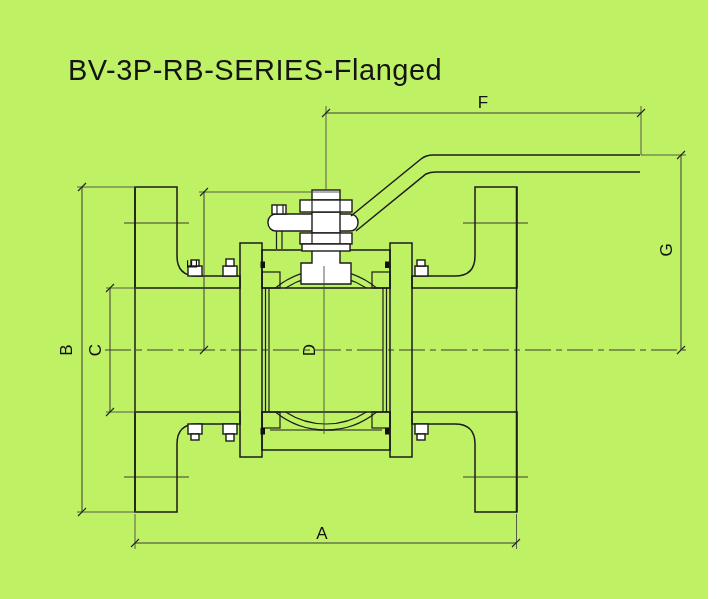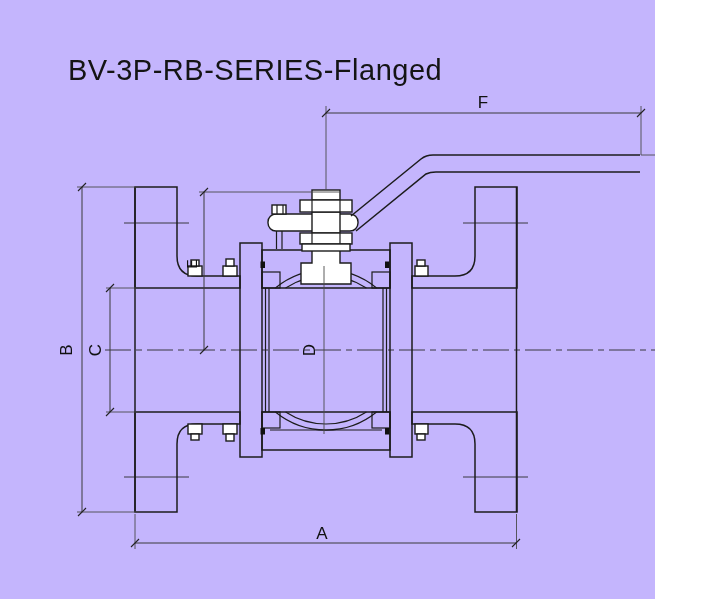--- a/index.html
+++ b/index.html
@@ -1,16 +1,16 @@
 <!DOCTYPE html>
 <html><head>
 <meta charset="utf-8">
 <style>
   html,body{margin:0;padding:0;background:#fff;}
-  .stage{position:relative;width:655px;height:599px;background:#c4b5fd;overflow:hidden;
+  .stage{position:relative;width:708px;height:599px;background:#bef264;overflow:hidden;
          font-family:"Liberation Sans",sans-serif;text-decoration:underline;}
   svg{position:absolute;left:0;top:0;}
   .obj{stroke:#1c1c1c;stroke-width:1.5;fill:none;stroke-linecap:butt;}
   .obj2{stroke:#1c1c1c;stroke-width:1.2;fill:none;}
   .whitefill{fill:#ffffff;stroke:#1c1c1c;stroke-width:1.4;}
   .dim{stroke:#3a3a3a;stroke-width:1;fill:none;}
   .ext{stroke:#4a4a4a;stroke-width:0.9;fill:none;}
   .cline{stroke:#2b2b2b;stroke-width:0.9;fill:none;}
   .tick{stroke:#222;stroke-width:1.1;}
   .lbl{font-family:"Liberation Sans",sans-serif;font-size:17px;fill:#111;}

